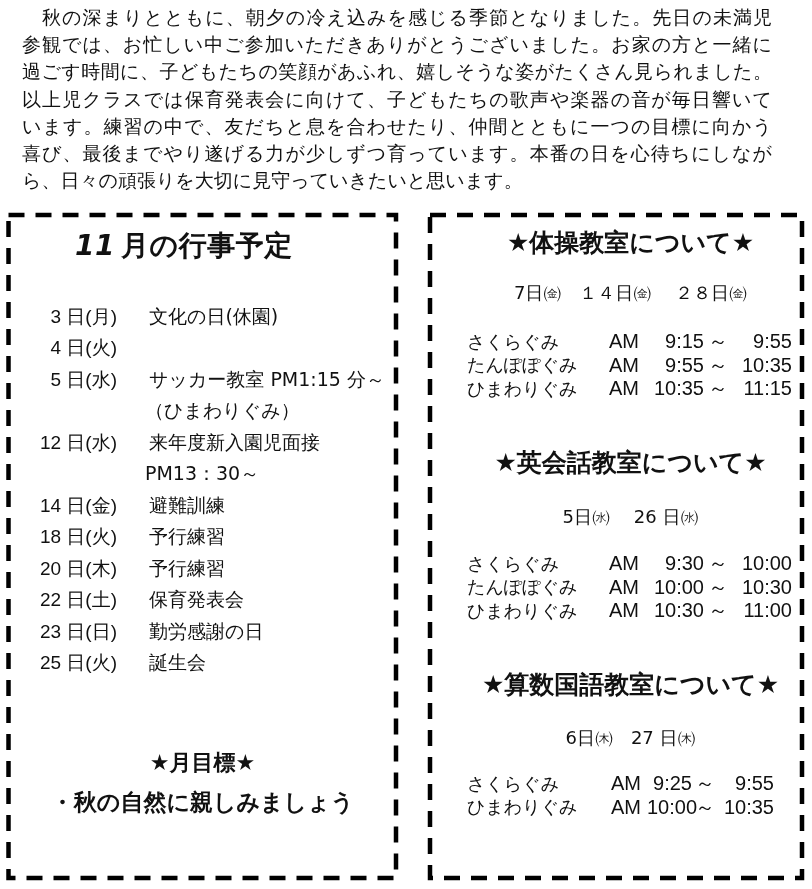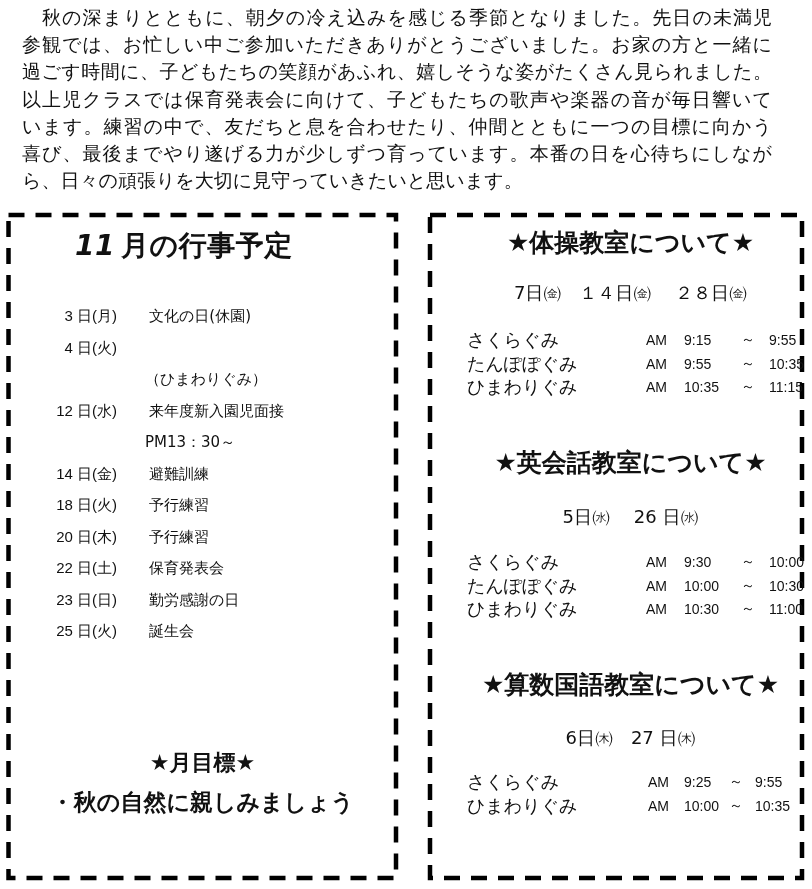--- a/index.html
+++ b/index.html
@@ -17,40 +17,40 @@
 
     .frame { position: absolute; left: 0; top: 0; width: 812px; height: 889px; pointer-events: none; }
 
     
     .sched-title {
       position: absolute; left: 75px; top: 229px;
       font-size: 28px; line-height: 34px; font-weight: bold; letter-spacing: 0.5px;
     }
     .sched-title .num { font-style: italic; margin-right: 6px; }
     .ev-list { position: absolute; left: 7px; top: 301px; width: 391px; }
-    .ev-row { display: flex; align-items: center; height: 31.5px; font-size: 15px; white-space: nowrap; }
+    .ev-row { display: flex; align-items: center; height: 31.5px; font-size: 19px; white-space: nowrap; }
     .ev-date { width: 110px; text-align: right; font-family: "Liberation Sans", "DejaVu Sans", sans-serif; }
     .ev-text { margin-left: 32px; }
     .ev-row.sub .ev-text { margin-left: 28px; }
     .goals { position: absolute; left: 7px; top: 748px; width: 391px; text-align: center; font-weight: bold; }
     .goals .g-title { font-size: 22px; line-height: 30px; margin-bottom: 8px; }
     .goals .g-item { font-size: 23px; line-height: 33px; white-space: nowrap; }
 
     
     .cls { position: absolute; left: 444px; width: 373px; }
     .cls-title { text-align: center; font-size: 25px; line-height: 32px; font-weight: bold; white-space: nowrap; }
     .cls-dates { text-align: center; font-size: 18px; line-height: 24px; margin-top: 22px; white-space: pre; }
     .cls-rows { margin-top: 23px; }
     .cls-row {
       display: grid; grid-template-columns: 142px 38px 57px 28px 60px;
       height: 23.5px; align-items: center; padding-left: 23px; white-space: nowrap;
     }
     .cls.s3 .cls-row { grid-template-columns: 144px 36px 45px 26px 56px; }
     .cls-row .grp { font-size: 18px; }
-    .cls-row .t { font-family: "Liberation Sans", "DejaVu Sans", sans-serif; font-size: 14px; margin-left: 37px; }
+    .cls-row .t { font-family: "Liberation Sans", "DejaVu Sans", sans-serif; font-size: 20px; }
     .cls-row .st, .cls-row .en { text-align: right; }
     .cls-row .tl { text-align: center; }
   </style>
 </head>
 <body>
 
 <div class="intro">
   <span class="ln">　秋の深まりとともに、朝夕の冷え込みを感じる季節となりました。先日の未満児</span>
   <span class="ln">参観では、お忙しい中ご参加いただきありがとうございました。お家の方と一緒に</span>
   <span class="ln">過ごす時間に、子どもたちの笑顔があふれ、嬉しそうな姿がたくさん見られました。</span>
@@ -71,20 +71,24 @@
   </div>
 
   <div class="ev-list">
     <div class="ev-row">
       <span class="ev-date">3 日(月)</span>
       <span class="ev-text">文化の日(休園)</span>
     </div>
     <div class="ev-row">
       <span class="ev-date">4 日(火)</span>
     </div>
+    <div class="ev-row">
+      <span class="ev-date">5 日(水)</span>
+      <span class="ev-text">サッカー教室 PM1:15 分～</span>
+    </div>
     <div class="ev-row sub">
       <span class="ev-date"></span>
       <span class="ev-text">（ひまわりぐみ）</span>
     </div>
     <div class="ev-row">
       <span class="ev-date">12 日(水)</span>
       <span class="ev-text">来年度新入園児面接</span>
     </div>
     <div class="ev-row sub">
       <span class="ev-date"></span>

